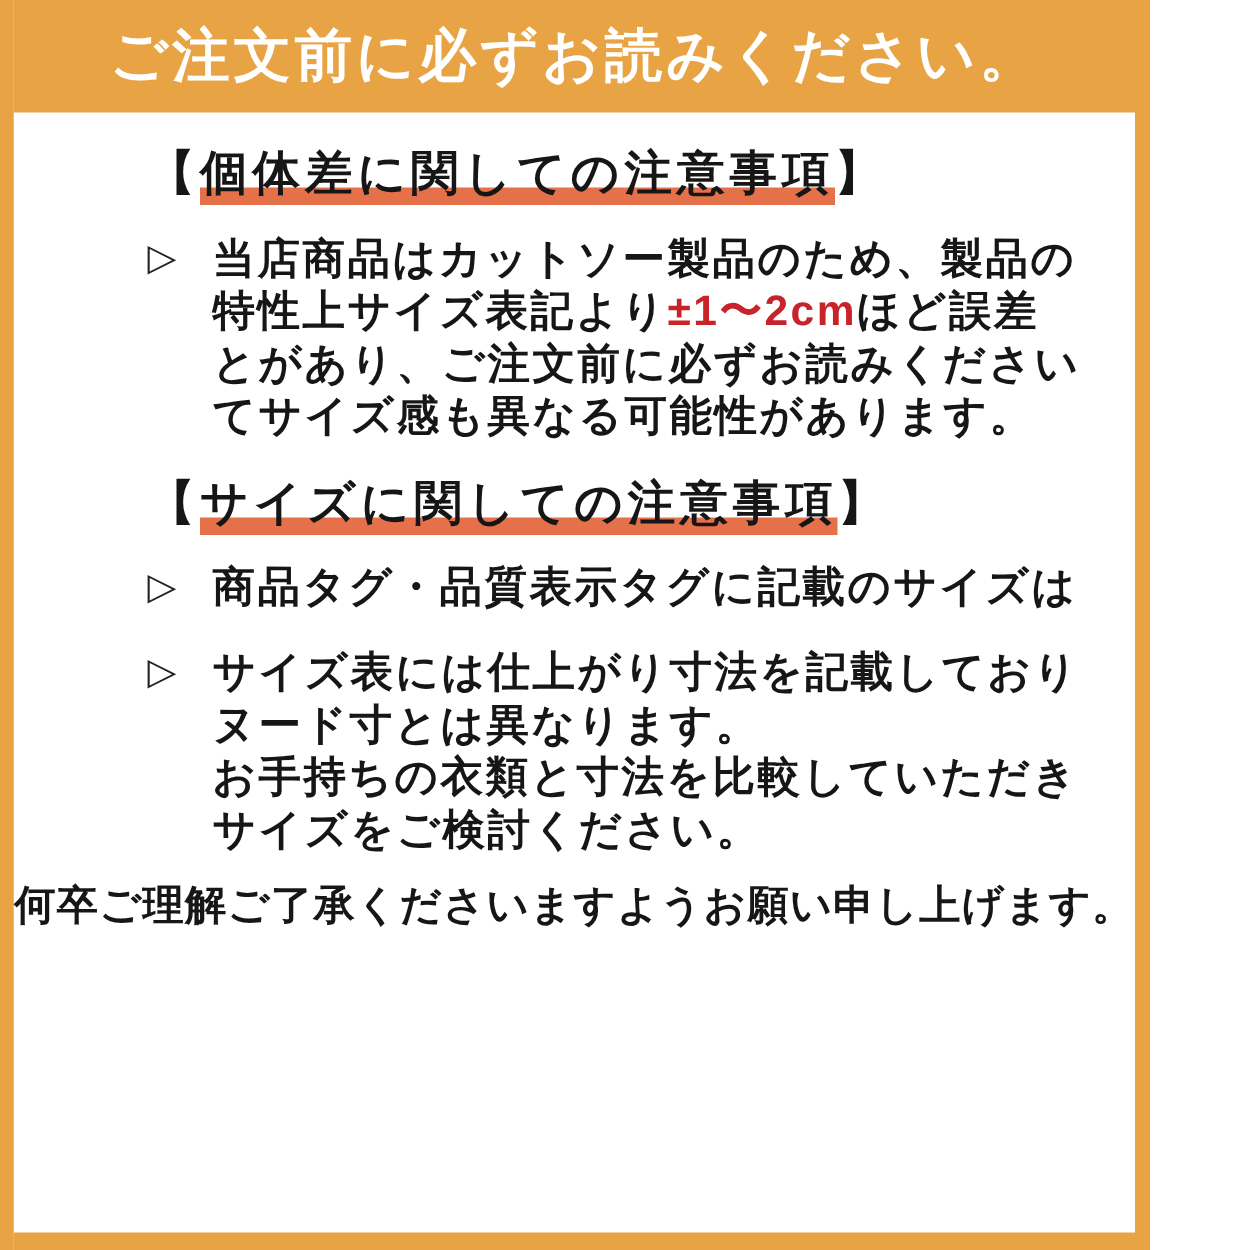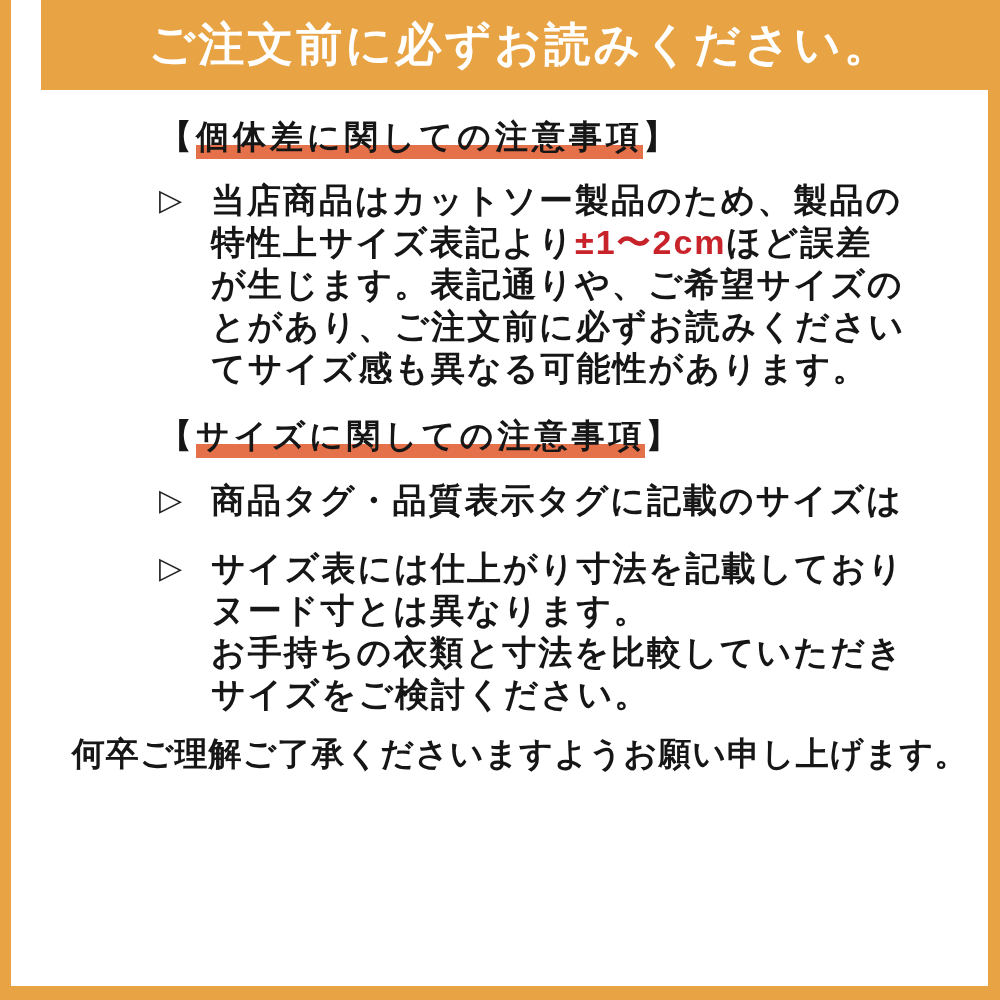--- a/index.html
+++ b/index.html
@@ -11,45 +11,44 @@
   }
   *{margin:0;padding:0;box-sizing:border-box;}
   html,body{width:1000px;height:1000px;}
   body{
     font-family:"Liberation Sans","DejaVu Sans",sans-serif;
     background:var(--page-bg);
     color:var(--text);
   }
   .page{
     position:relative;
-    width:1000px;height:1000px;
+    width:920px;height:1000px;
     background:var(--page-bg);
     border-left:11px solid var(--banner-bg);
     border-right:12px solid var(--banner-bg);
     overflow:hidden;
-    padding-left:41px;
   }
   
   .banner{
     margin-left:-11px;margin-right:-12px;
     height:90px;
     background:var(--banner-bg);
     display:flex;align-items:center;justify-content:center;
   }
   .banner-title{
     color:#FFFFFF;
     font-size:46px;
     font-weight:bold;
     letter-spacing:3px;
     white-space:nowrap;
   }
   
   .heading{
     margin:26px 0 0 107px;
-    font-size:33px;
+    font-size:38px;
     line-height:1.25;
     font-weight:bold;
     letter-spacing:4px;
     white-space:nowrap;
   }
   .heading .hl{
     background-image:linear-gradient(var(--heading-underline),var(--heading-underline));
     background-repeat:no-repeat;
     background-size:100% 14px;
     background-position:left bottom;
@@ -108,21 +107,20 @@
   <main>
 
     <section>
       <h2 class="heading"><span class="bracket">【</span><span class="hl">個体差に関しての注意事項</span><span class="bracket">】</span></h2>
 
       <div class="bullet">
         <span class="marker">▷</span>
         <div class="bullet-text">
           <div class="line">当店商品はカットソー製品のため、製品の</div>
           <div class="line"><span>特性上サイズ表記より</span><span class="red">±1〜2cm</span><span>ほど誤差</span></div>
-          <div class="line">が生じます。表記通りや、ご希望サイズの</div>
           <div class="line">とがあり、ご注文前に必ずお読みください</div>
           <div class="line">てサイズ感も異なる可能性があります。</div>
         </div>
       </div>
     </section>
 
     <section>
       <h2 class="heading"><span class="bracket">【</span><span class="hl">サイズに関しての注意事項</span><span class="bracket">】</span></h2>
 
       <div class="bullet">

